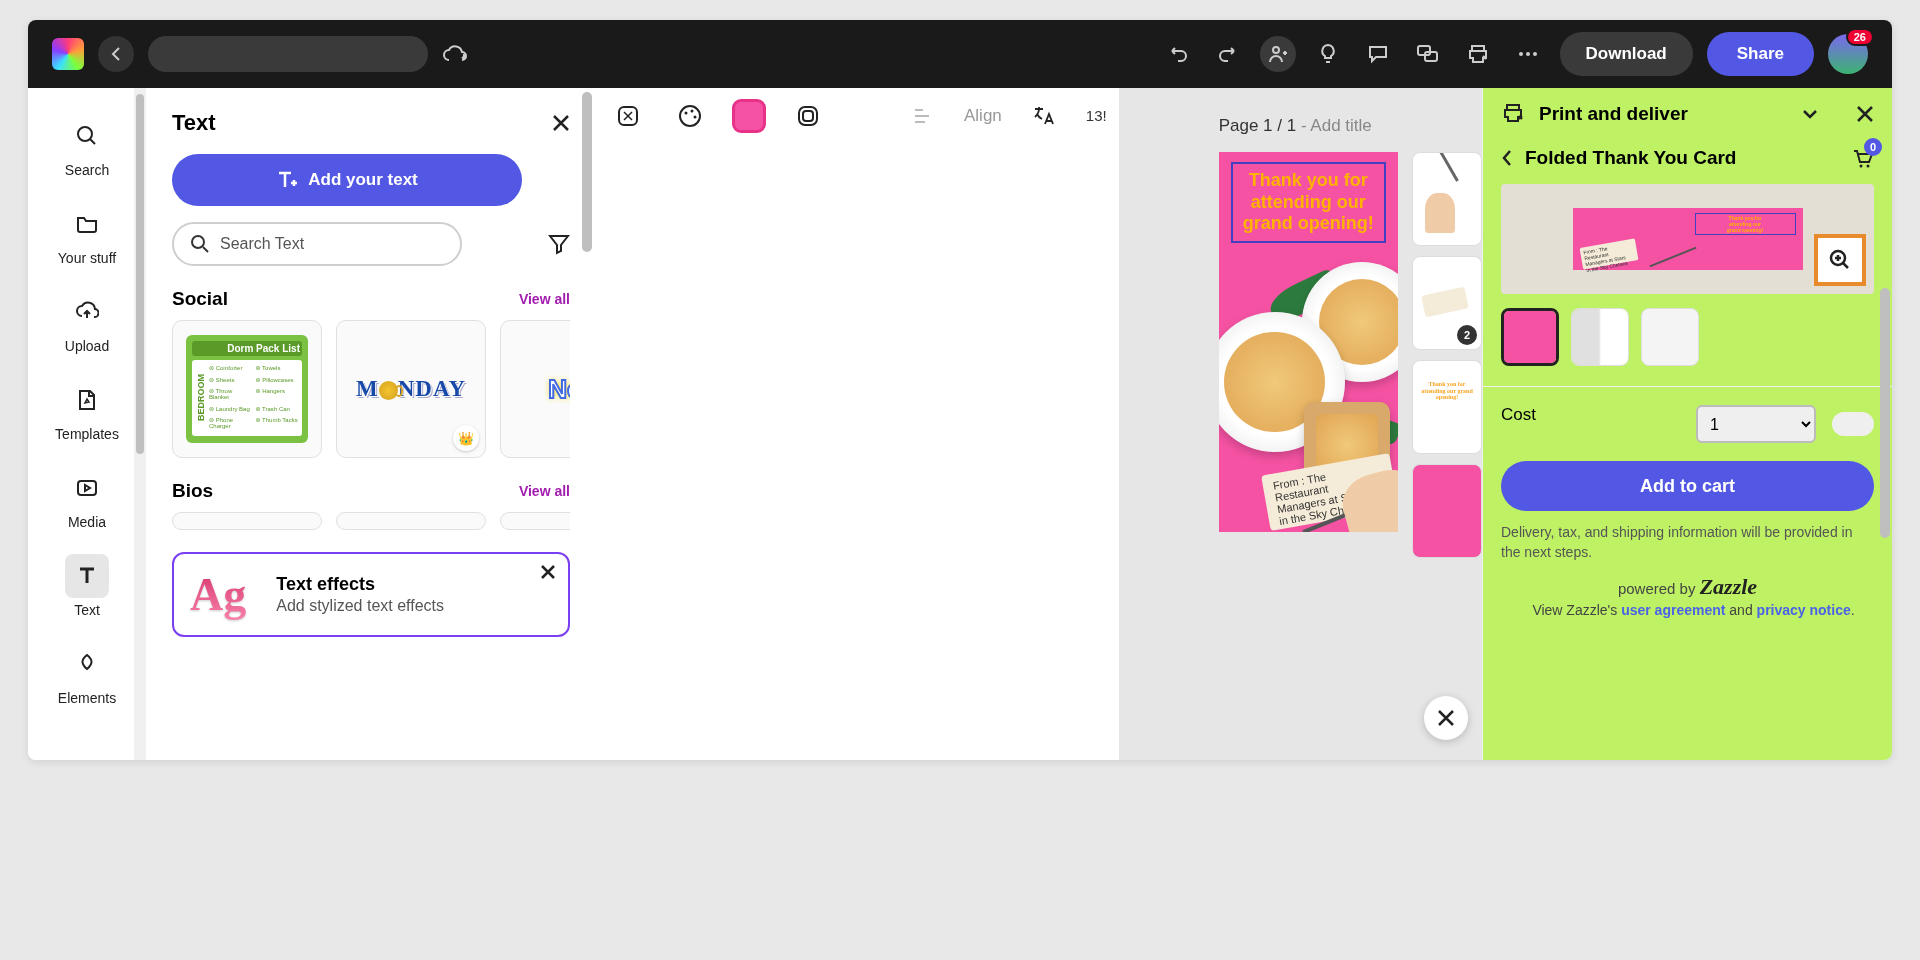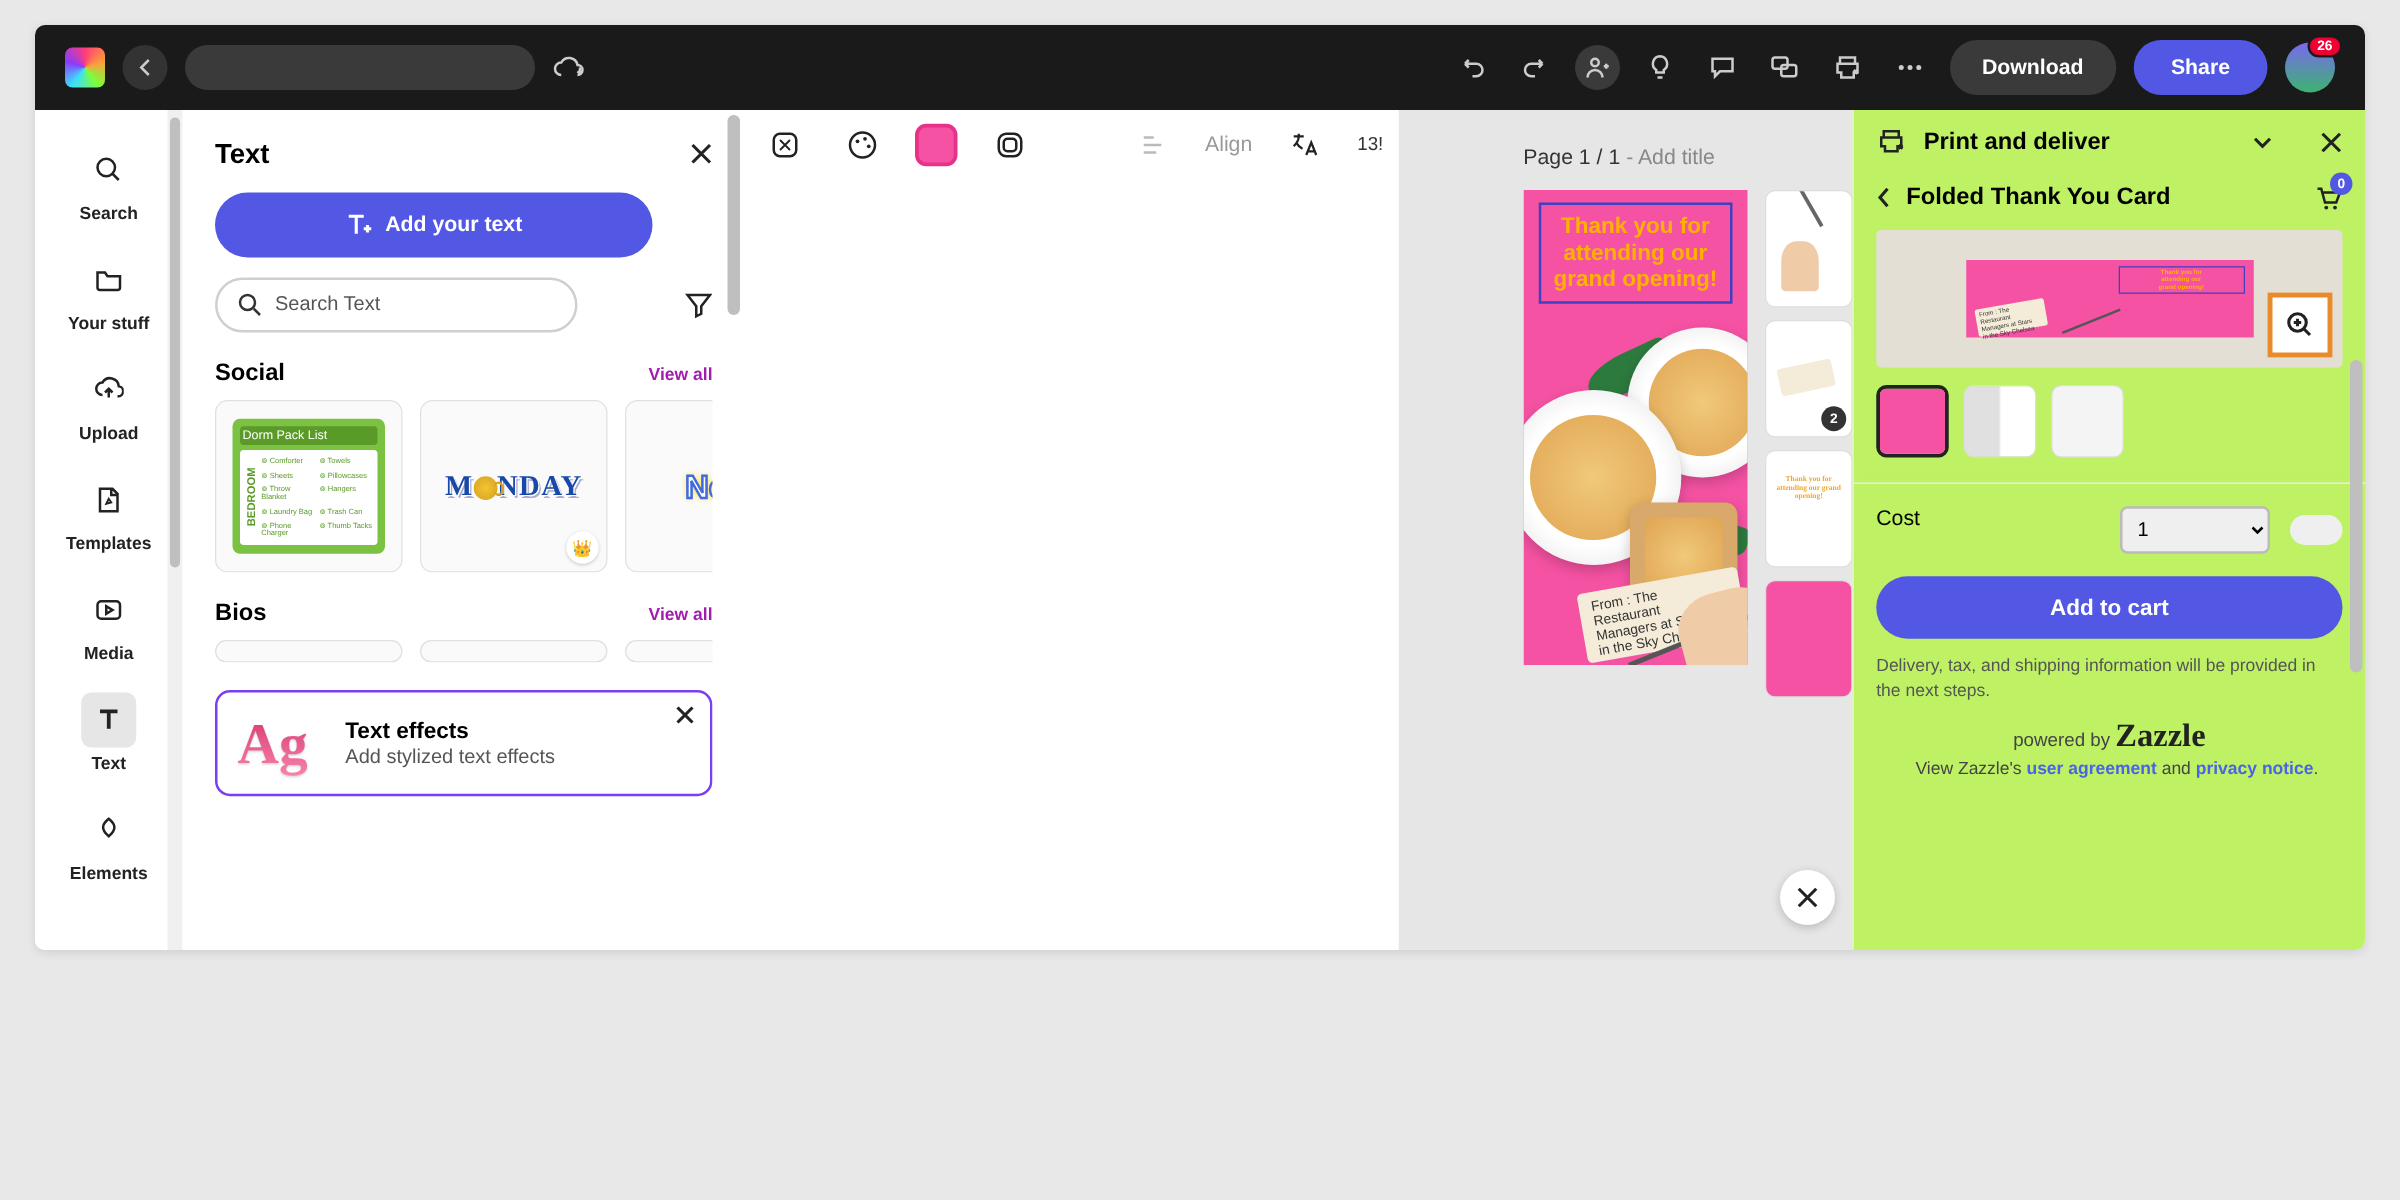--- a/index.html
+++ b/index.html
@@ -14,21 +14,21 @@
 .tb-ico { width: 36px; height: 36px; display: flex; align-items: center; justify-content: center; color: #ccc; cursor: pointer; border-radius: 50%; }
 .tb-ico.circled { background: #3a3a3a; }
 .btn-download { background: #3a3a3a; border-radius: 24px; padding: 12px 26px; color: #fff; font-weight: 700; font-size: 17px; cursor: pointer; }
 .btn-share { background: #5258e4; border-radius: 24px; padding: 12px 30px; color: #fff; font-weight: 700; font-size: 17px; cursor: pointer; }
 .avatar { width: 40px; height: 40px; border-radius: 50%; background: linear-gradient(#7b68ee, #3cb371); position: relative; }
 .badge { position: absolute; top: -6px; right: -6px; background: #e03; color: #fff; font-size: 11px; font-weight: 700; padding: 1px 6px; border-radius: 9px; border: 2px solid #1a1a1a; }
 .body { flex: 1; display: flex; overflow: hidden; }
 
 
 .rail { width: 118px; background: #fff; padding-top: 16px; display: flex; flex-direction: column; align-items: center; gap: 4px; position: relative; }
-.rail-item { display: flex; flex-direction: column; align-items: center; gap: 4px; padding: 10px 0; width: 100%; cursor: pointer; font-size: 14px; color: #222; font-weight: bold; }
+.rail-item { display: flex; flex-direction: column; align-items: center; gap: 4px; padding: 10px 0; width: 100%; cursor: pointer; font-size: 14px; color: #222; }
 .rail-item.active .ric { background: #e6e6e6; }
 .ric { width: 44px; height: 44px; display: flex; align-items: center; justify-content: center; border-radius: 8px; }
 .rail-scroll { position: absolute; right: 0; top: 0; bottom: 0; width: 12px; background: #f0f0f0; }
 .rail-thumb { position: absolute; right: 2px; top: 6px; width: 8px; height: 360px; background: #bfbfbf; border-radius: 4px; }
 
 
 .panel { width: 450px; background: #fff; padding: 22px 26px 0 26px; position: relative; overflow: hidden; }
 .panel-inner { height: 100%; overflow: hidden; }
 .panel-scroll { position: absolute; right: 4px; top: 4px; width: 10px; height: 160px; background: #bfbfbf; border-radius: 5px; }
 .panel-hd { display: flex; justify-content: space-between; align-items: center; margin-bottom: 18px; }
@@ -38,21 +38,21 @@
 .search-row { display: flex; gap: 2px; align-items: center; margin-bottom: 22px; justify-content: space-between; }
 .search-text { flex: 0 0 290px; height: 44px; border: 2px solid #cfcfcf; border-radius: 22px; display: flex; align-items: center; gap: 10px; padding: 0 16px; color: #555; }
 .filter-ico { font-size: 22px; cursor: pointer; }
 .sec-hd { display: flex; justify-content: space-between; align-items: center; margin-bottom: 10px; }
 .sec-hd h3 { font-size: 19px; font-weight: 800; }
 .view-all { color: #a21caf; font-size: 14px; font-weight: 600; cursor: pointer; }
 .thumbs { display: flex; gap: 14px; overflow: hidden; margin-bottom: 22px; }
 .thumb { width: 150px; height: 138px; border: 1px solid #e0e0e0; border-radius: 10px; position: relative; display: flex; align-items: center; justify-content: center; background: #fafafa; flex-shrink: 0; }
 .prem-badge { position: absolute; bottom: 6px; right: 6px; width: 26px; height: 26px; border-radius: 50%; background: #fff; box-shadow: 0 1px 3px rgba(0,0,0,.2); display: flex; align-items: center; justify-content: center; font-size: 13px; }
 .dorm { background: #7cc242; border-radius: 6px; padding: 6px; width: 122px; height: 108px; font-size: 8px; color: #fff; }
-.dorm-title { background: #5a9a28; border-radius: 3px; text-align: left; padding: 2px; font-weight: 400; font-size: 10px; margin-bottom: 4px; }
+.dorm-title { background: #5a9a28; border-radius: 3px; text-align: right; padding: 2px; font-weight: 700; font-size: 10px; margin-bottom: 4px; }
 .dorm-body { background: #fff; border-radius: 3px; height: 76px; padding: 4px; color: #5a9a28; display: flex; }
 .dorm-side { writing-mode: vertical-rl; transform: rotate(180deg); font-weight: 700; font-size: 9px; text-align: center; }
 .dorm-grid { flex: 1; display: grid; grid-template-columns: 1fr 1fr; font-size: 6px; gap: 2px 4px; padding-left: 3px; }
 .dorm-grid span::before { content: "⊚ "; }
 .monday { font-family: Georgia, serif; font-weight: 900; font-size: 23px; color: #1849a9; text-shadow: 1px 1px 0 #fff, 2px 2px 0 #aac; letter-spacing: 1px; }
 .monday .cup { display: inline-block; width: 19px; height: 19px; border-radius: 50%; background: radial-gradient(#f4c430, #d4a020); vertical-align: middle; position: relative; }
 .monday .cup::after { content: ""; position: absolute; right: -5px; top: 4px; width: 6px; height: 8px; border: 2px solid #d4a020; border-radius: 50%; border-left: none; }
 .new-txt { font-family: Impact, sans-serif; font-weight: 900; font-size: 26px; color: #fff; -webkit-text-stroke: 2px #4169e1; text-shadow: 0 0 6px #ffd700; }
 .fx-card { border: 2px solid #7b3ff2; border-radius: 12px; padding: 14px 16px; display: flex; gap: 30px; align-items: center; position: relative; }
 .fx-ag { font-family: Georgia, serif; font-size: 46px; font-weight: 700; background: linear-gradient(#d6336c, #f783ac); -webkit-background-clip: text; color: transparent; filter: drop-shadow(0 1px 1px rgba(0,0,0,.2)); }
@@ -117,21 +117,21 @@
 .pv-fold { background: linear-gradient(90deg, #e0e0e0 48%, #fff 52%); }
 .hr { height: 1px; background: #f0f0f0; margin: 0 0 18px 0; box-shadow: 0 -6px 8px rgba(0,0,0,.04);}
 .cost-row { display: flex; align-items: flex-start; justify-content: space-between; padding: 0 18px 18px 18px; }
 .cost-lbl { font-size: 17px; }
 .qty { display: flex; align-items: center; gap: 16px; }
 .qty select { width: 120px; height: 38px; border: 2px solid #bbb; border-radius: 6px; font-size: 16px; padding: 0 8px; }
 .price-blank { width: 42px; height: 24px; background: #efefef; border-radius: 12px; }
 .add-cart { margin: 0 18px; height: 50px; border-radius: 25px; background: #5258e4; color: #fff; font-weight: 700; font-size: 18px; display: flex; align-items: center; justify-content: center; cursor: pointer; }
 .note { padding: 12px 18px 2px 18px; font-size: 14px; color: #555; line-height: 1.4; }
 .powered { text-align: center; font-size: 15px; color: #444; padding: 10px 0 2px 0; }
-.powered .z { font-family: "Brush Script MT", cursive; font-size: 26px; font-weight: 700; color: #222; }
+.powered .z { font-family: "Brush Script MT", cursive; font-size: 22px; font-weight: 700; color: #222; font-style: italic;}
 .legal { text-align: center; font-size: 14px; color: #444; padding-bottom: 6px; margin-left: 12px;}
 .legal a { color: #4a63e7; text-decoration: none; font-weight: 600;}
 .print-scroll { position: absolute; right: 2px; top: 200px; width: 10px; height: 250px; background: #bfbfbf; border-radius: 5px; }
 
 svg { display: block; }
 </style>
 </head>
 <body>
 
 <div class="app">

